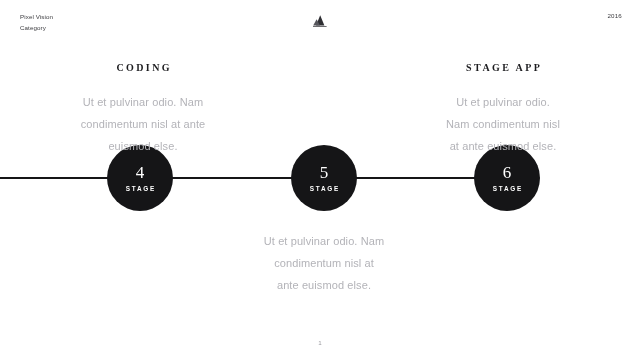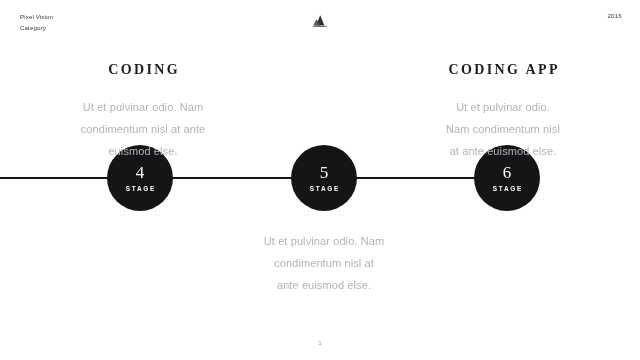--- a/index.html
+++ b/index.html
@@ -95,21 +95,21 @@
     text-indent: 1.7px;
   }
 
   
   .block {
     position: absolute;
     text-align: center;
   }
   .block-heading {
     font-family: "Liberation Serif", serif;
-    font-size: 14px;
+    font-size: 10px;
     font-weight: 700;
     letter-spacing: 2.4px;
     color: #1d1d20;
     text-indent: 2.4px;
     margin-bottom: 18px;
     white-space: nowrap;
   }
   .block-body {
     font-family: "Liberation Sans", sans-serif;
     font-size: 11px;
@@ -173,21 +173,21 @@
     <div class="node-num">6</div>
     <div class="node-label">STAGE</div>
   </div>
 
   <div class="block block-coding">
     <div class="block-heading">CODING</div>
     <div class="block-body">Ut et pulvinar odio. Nam condimentum nisl at ante euismod else.</div>
   </div>
 
   <div class="block block-mobile">
-    <div class="block-heading">CODING APP</div>
+    <div class="block-heading">STAGE APP</div>
     <div class="block-body">Ut et pulvinar odio. Nam condimentum nisl at ante euismod else.</div>
   </div>
 
   <div class="block block-seo">
     <div class="block-body">Ut et pulvinar odio. Nam condimentum nisl at ante euismod else.</div>
   </div>
 
   <div class="page-number">1</div>
 
 </div>

